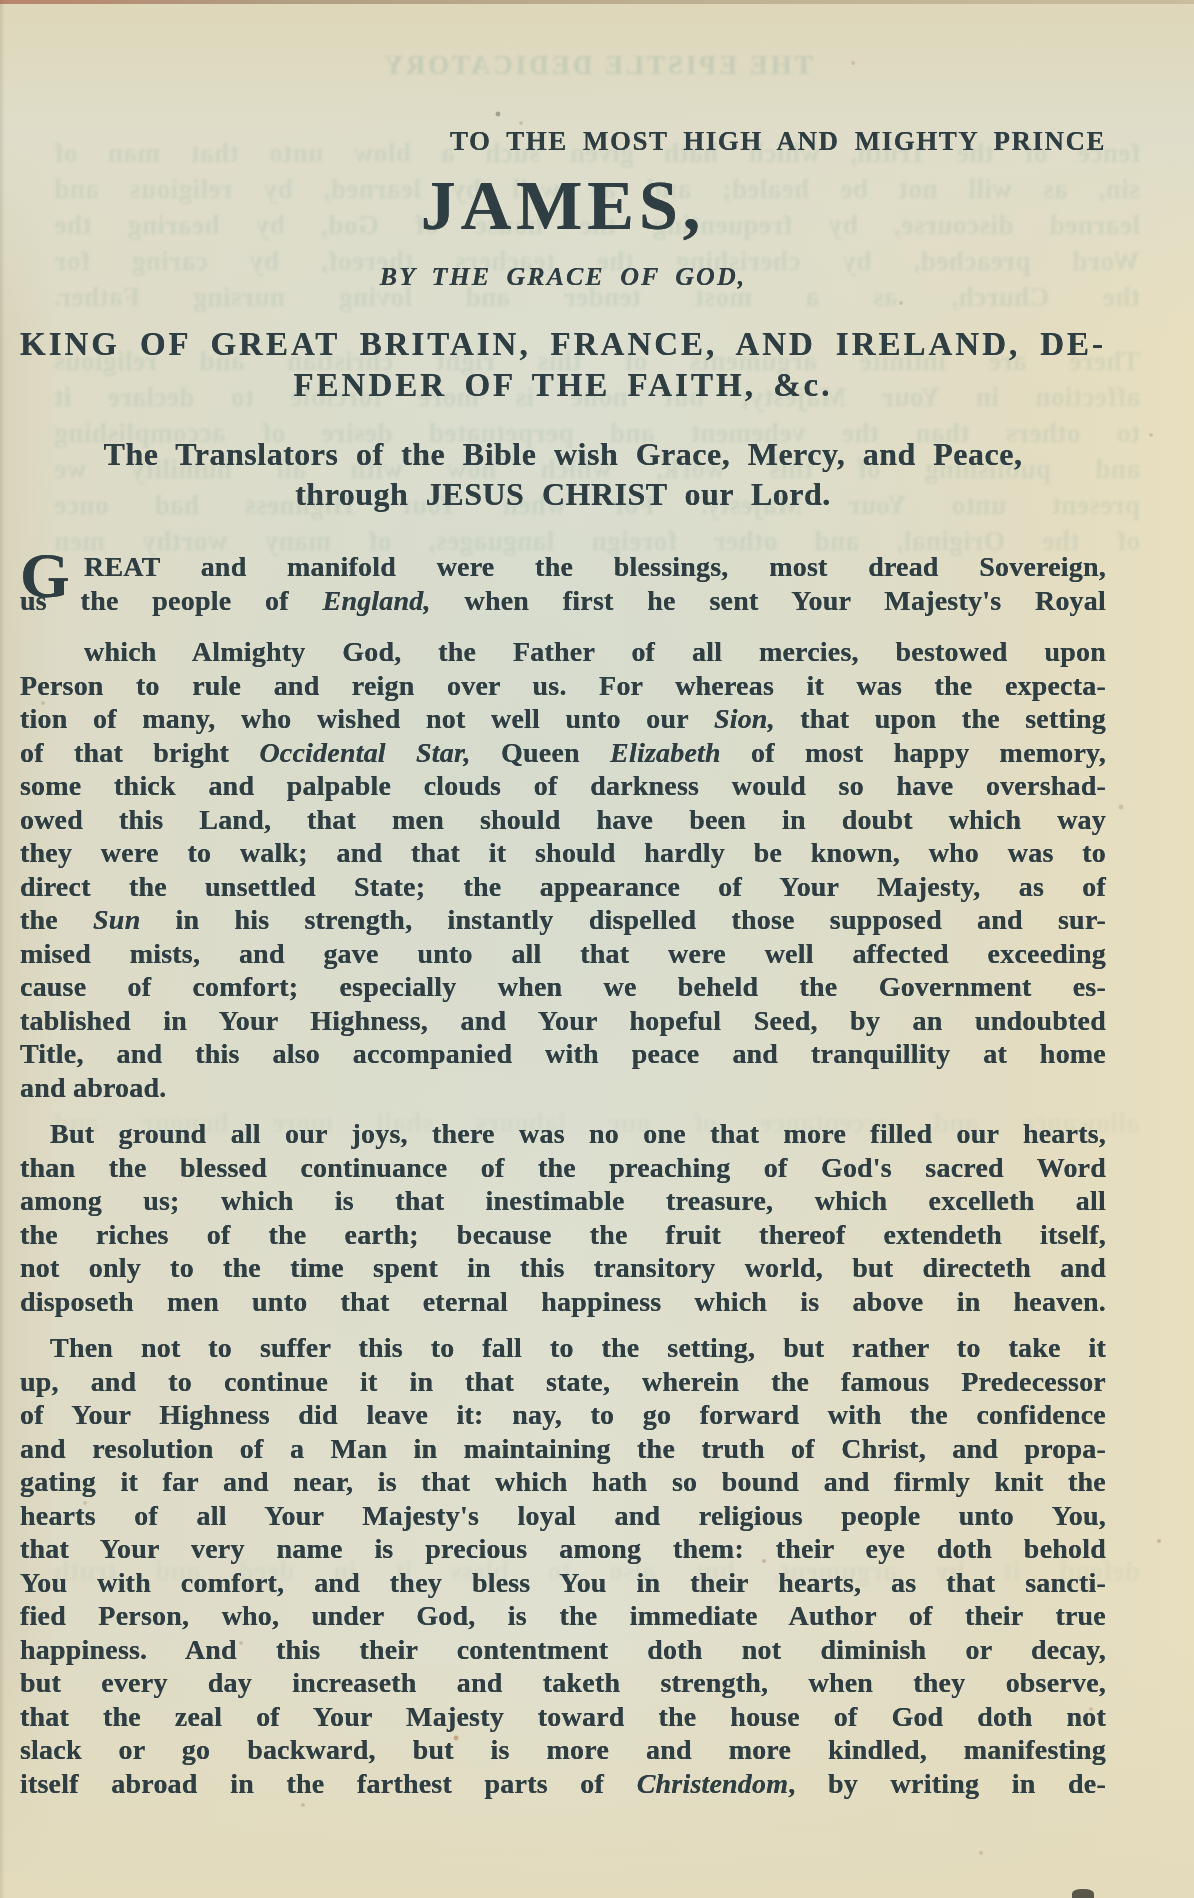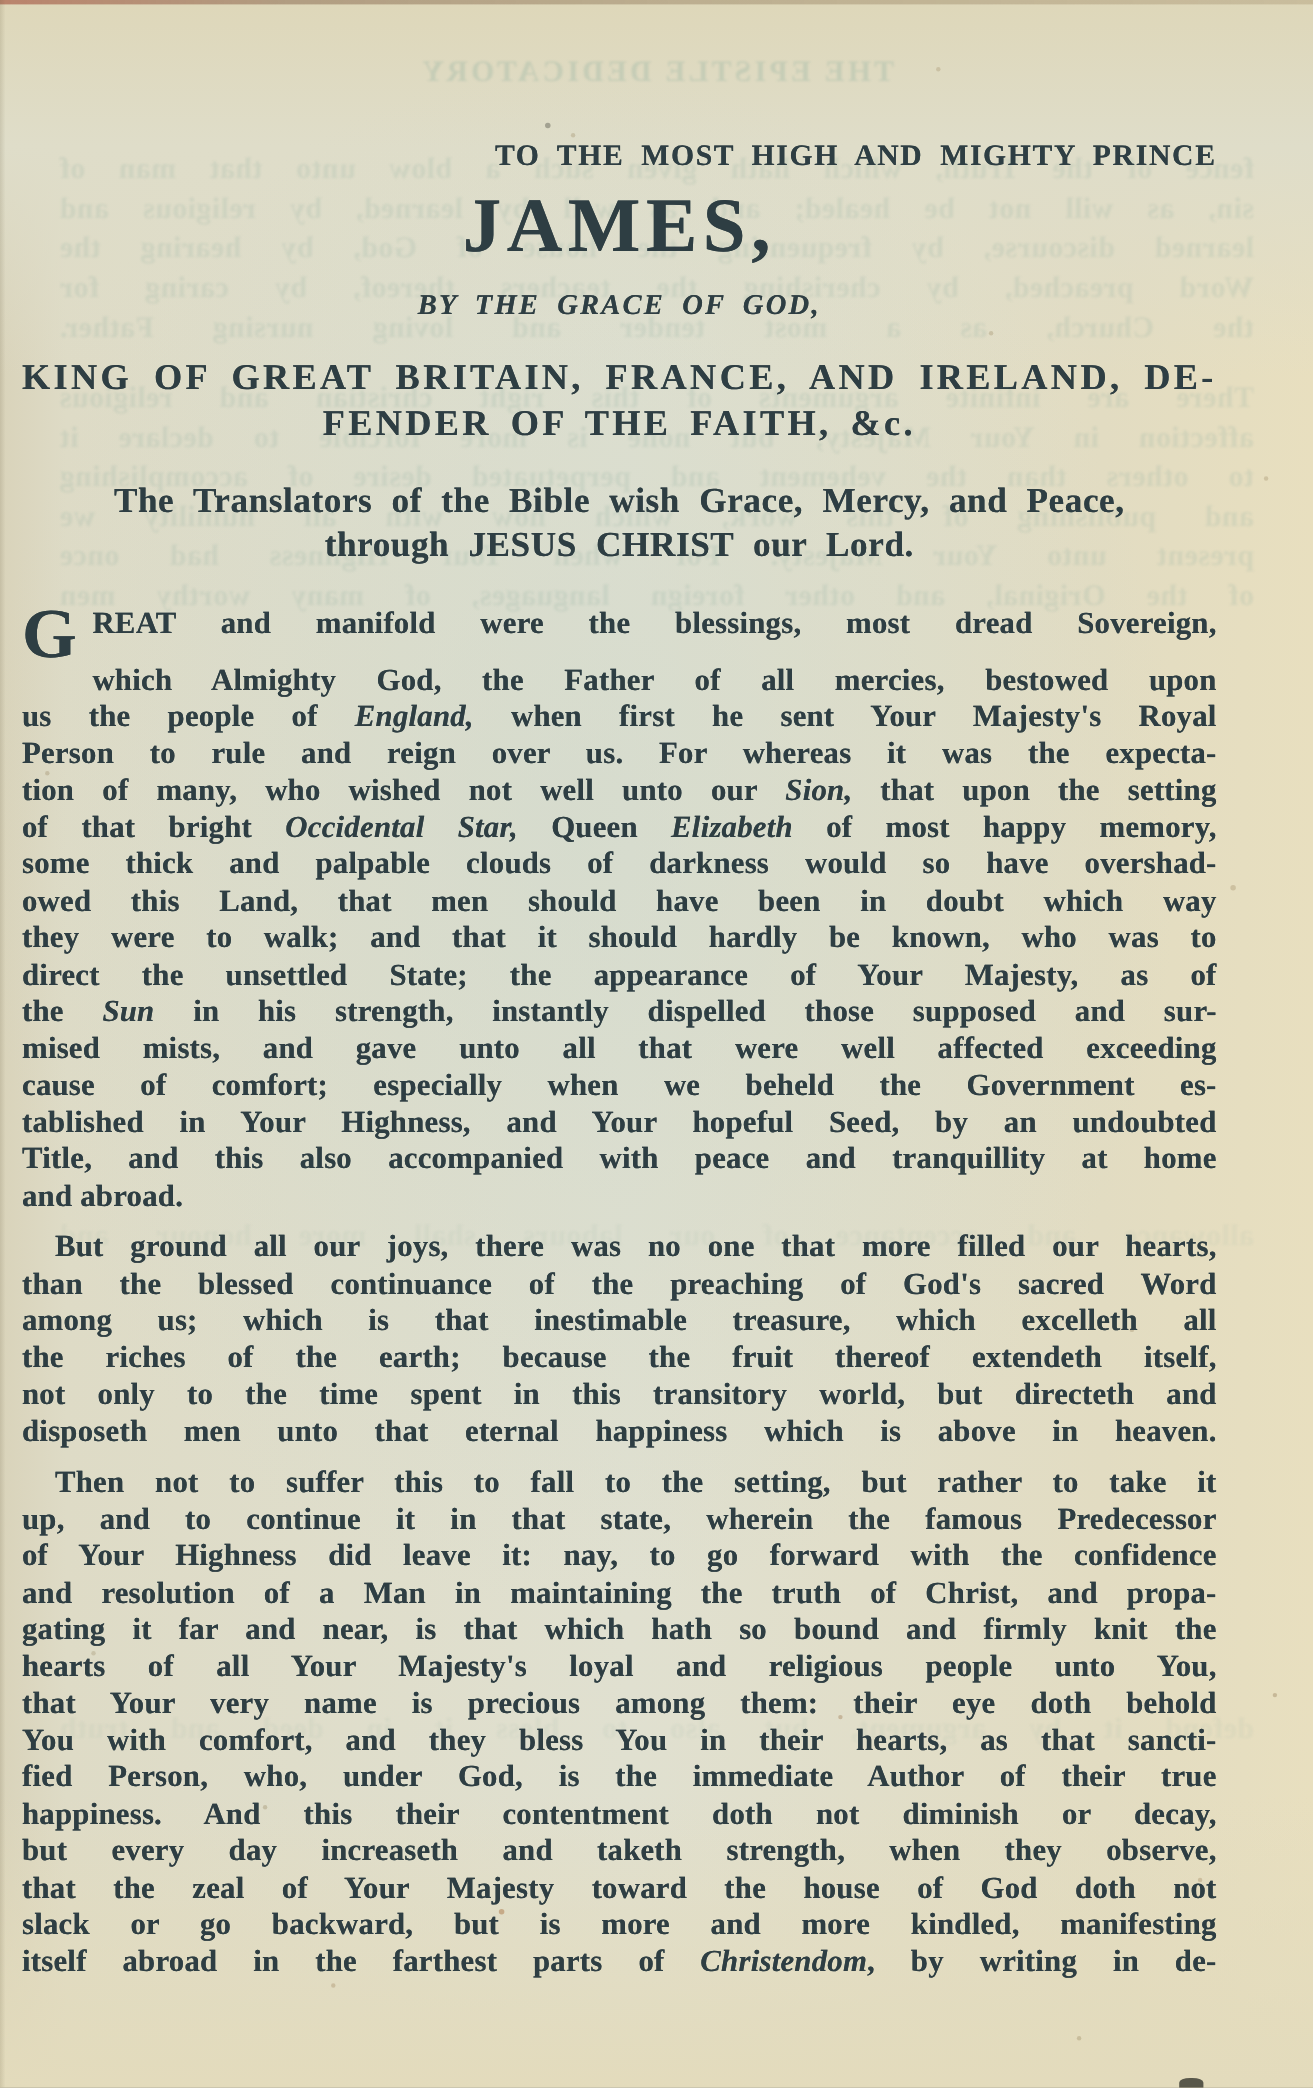--- a/index.html
+++ b/index.html
@@ -123,22 +123,22 @@
       <div class="l2">FENDER OF THE FAITH, &amp;c.</div>
     </div>
     <div class="salutation">
       <div>The Translators of the Bible wish Grace, Mercy, and Peace,</div>
       <div>through JESUS CHRIST our Lord.</div>
     </div>
     <div class="bodytext">
         <div class="para">
           <span class="dropcap">G</span>
           <div class="bline dc">REAT and manifold were the blessings, most dread Sovereign,</div>
+          <div class="bline">us the people of <em>England,</em> when first he sent Your Majesty's Royal</div>
           <div class="bline dc">which Almighty God, the Father of all mercies, bestowed upon</div>
-          <div class="bline">us the people of <em>England,</em> when first he sent Your Majesty's Royal</div>
           <div class="bline">Person to rule and reign over us.  For whereas it was the expecta-</div>
           <div class="bline">tion of many, who wished not well unto our <em>Sion,</em> that upon the setting</div>
           <div class="bline">of that bright <em>Occidental Star,</em> Queen <em>Elizabeth</em> of most happy memory,</div>
           <div class="bline">some thick and palpable clouds of darkness would so have overshad-</div>
           <div class="bline">owed this Land, that men should have been in doubt which way</div>
           <div class="bline">they were to walk; and that it should hardly be known, who was to</div>
           <div class="bline">direct the unsettled State; the appearance of Your Majesty, as of</div>
           <div class="bline">the <em>Sun</em> in his strength, instantly dispelled those supposed and sur-</div>
           <div class="bline">mised mists, and gave unto all that were well affected exceeding</div>
           <div class="bline">cause of comfort; especially when we beheld the Government es-</div>

